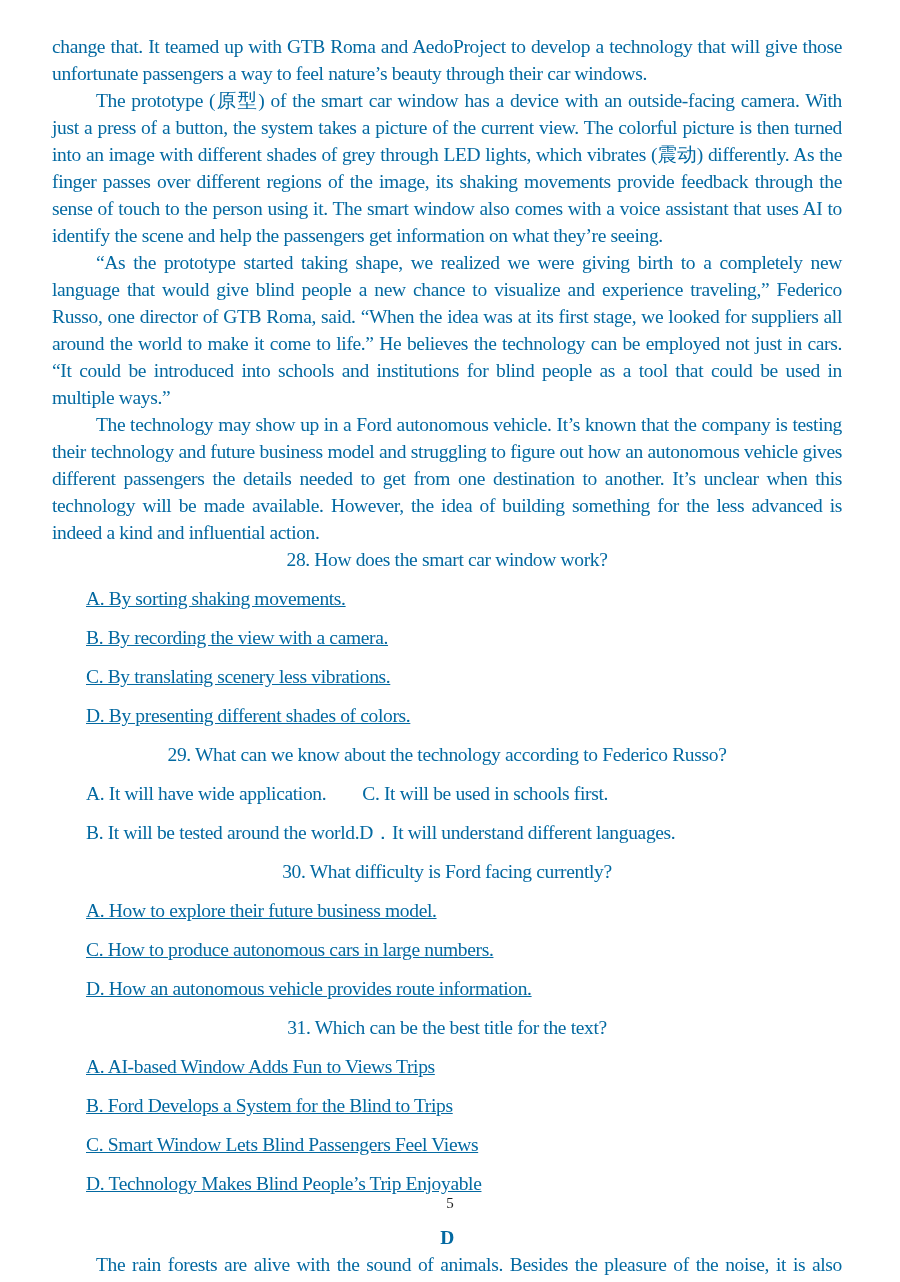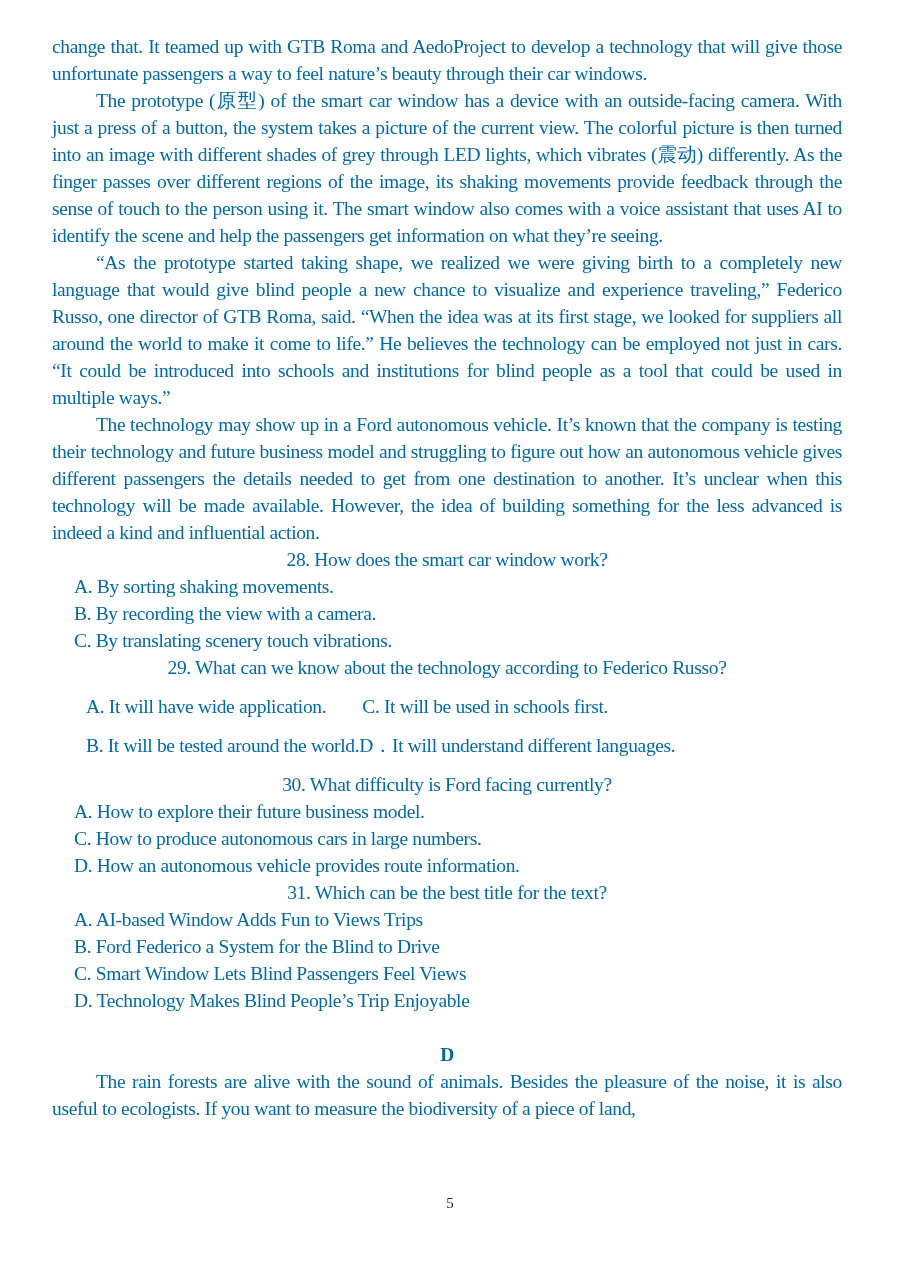--- a/index.html
+++ b/index.html
@@ -6,21 +6,21 @@
     body { width: 900px; height: 1282px; position: relative; overflow: hidden; }
     .page {
       position: absolute; left: 52px; top: 33px; width: 790px;
       font-family: "Liberation Serif", "DejaVu Serif", serif;
       font-size: 19.5px; line-height: 27px; color: #0369a1;
       letter-spacing: -0.35px;
     }
     .para { margin: 0; text-align: justify; text-indent: 44px; }
     .para.noindent { text-indent: 0; }
     .q { margin: 0; text-align: center; }
-    .opt { margin: 0; padding-left: 22px; }
+    .opt { margin: 12px; padding-left: 22px; text-decoration: underline; }
     .opt-row { margin: 12px; padding-left: 22px; white-space: pre; }
     .opt-row .gap { display: inline-block; width: 36px; }
     .section-heading {
       margin: 0; margin-top: 27px; text-align: center; font-weight: bold;
     }
     .page-number {
       position: absolute; left: 0; width: 900px; top: 1195px; text-align: center;
       font-family: "Liberation Serif", serif; font-size: 15px; color: #222;
     }
   </style>
@@ -31,40 +31,41 @@
 
   <p class="para noindent">change that. It teamed up with GTB Roma and AedoProject to develop a technology that will give those unfortunate passengers a way to feel nature’s beauty through their car windows.</p>
   <p class="para">The prototype (原型) of the smart car window has a device with an outside-facing camera. With just a press of a button, the system takes a picture of the current view. The colorful picture is then turned into an image with different shades of grey through LED lights, which vibrates (震动) differently. As the finger passes over different regions of the image, its shaking movements provide feedback through the sense of touch to the person using it. The smart window also comes with a voice assistant that uses AI to identify the scene and help the passengers get information on what they’re seeing.</p>
   <p class="para">“As the prototype started taking shape, we realized we were giving birth to a completely new language that would give blind people a new chance to visualize and experience traveling,” Federico Russo, one director of GTB Roma, said. “When the idea was at its first stage, we looked for suppliers all around the world to make it come to life.” He believes the technology can be employed not just in cars. “It could be introduced into schools and institutions for blind people as a tool that could be used in multiple ways.”</p>
   <p class="para">The technology may show up in a Ford autonomous vehicle. It’s known that the company is testing their technology and future business model and struggling to figure out how an autonomous vehicle gives different passengers the details needed to get from one destination to another. It’s unclear when this technology will be made available. However, the idea of building something for the less advanced is indeed a kind and influential action.</p>
 
   <div>
     <p class="q">28. How does the smart car window work?</p>
     <p class="opt">A. By sorting shaking movements.</p>
     <p class="opt">B. By recording the view with a camera.</p>
-    <p class="opt">C. By translating scenery touch vibrations.</p>
+    <p class="opt">C. By translating scenery less vibrations.</p>
+    <p class="opt">D. By presenting different shades of colors.</p>
   </div>
 
   <div>
     <p class="q">29. What can we know about the technology according to Federico Russo?</p>
     <p class="opt-row"><span>A. It will have wide application.</span><span class="gap"></span><span>C. It will be used in schools first.</span></p>
     <p class="opt-row"><span>B. It will be tested around the world.</span><span>D．It will understand different languages.</span></p>
   </div>
 
   <div>
     <p class="q">30. What difficulty is Ford facing currently?</p>
     <p class="opt">A. How to explore their future business model.</p>
     <p class="opt">C. How to produce autonomous cars in large numbers.</p>
     <p class="opt">D. How an autonomous vehicle provides route information.</p>
   </div>
 
   <div>
     <p class="q">31. Which can be the best title for the text?</p>
     <p class="opt">A. AI-based Window Adds Fun to Views Trips</p>
-    <p class="opt">B. Ford Federico a System for the Blind to Drive</p>
+    <p class="opt">B. Ford Develops a System for the Blind to Trips</p>
     <p class="opt">C. Smart Window Lets Blind Passengers Feel Views</p>
     <p class="opt">D. Technology Makes Blind People’s Trip Enjoyable</p>
   </div>
 
   <p class="section-heading">D</p>
   <p class="para">The rain forests are alive with the sound of animals. Besides the pleasure of the noise, it is also useful to ecologists. If you want to measure the biodiversity of a piece of land,</p>
 </div>
 
 <div class="page-number">5</div>
 

